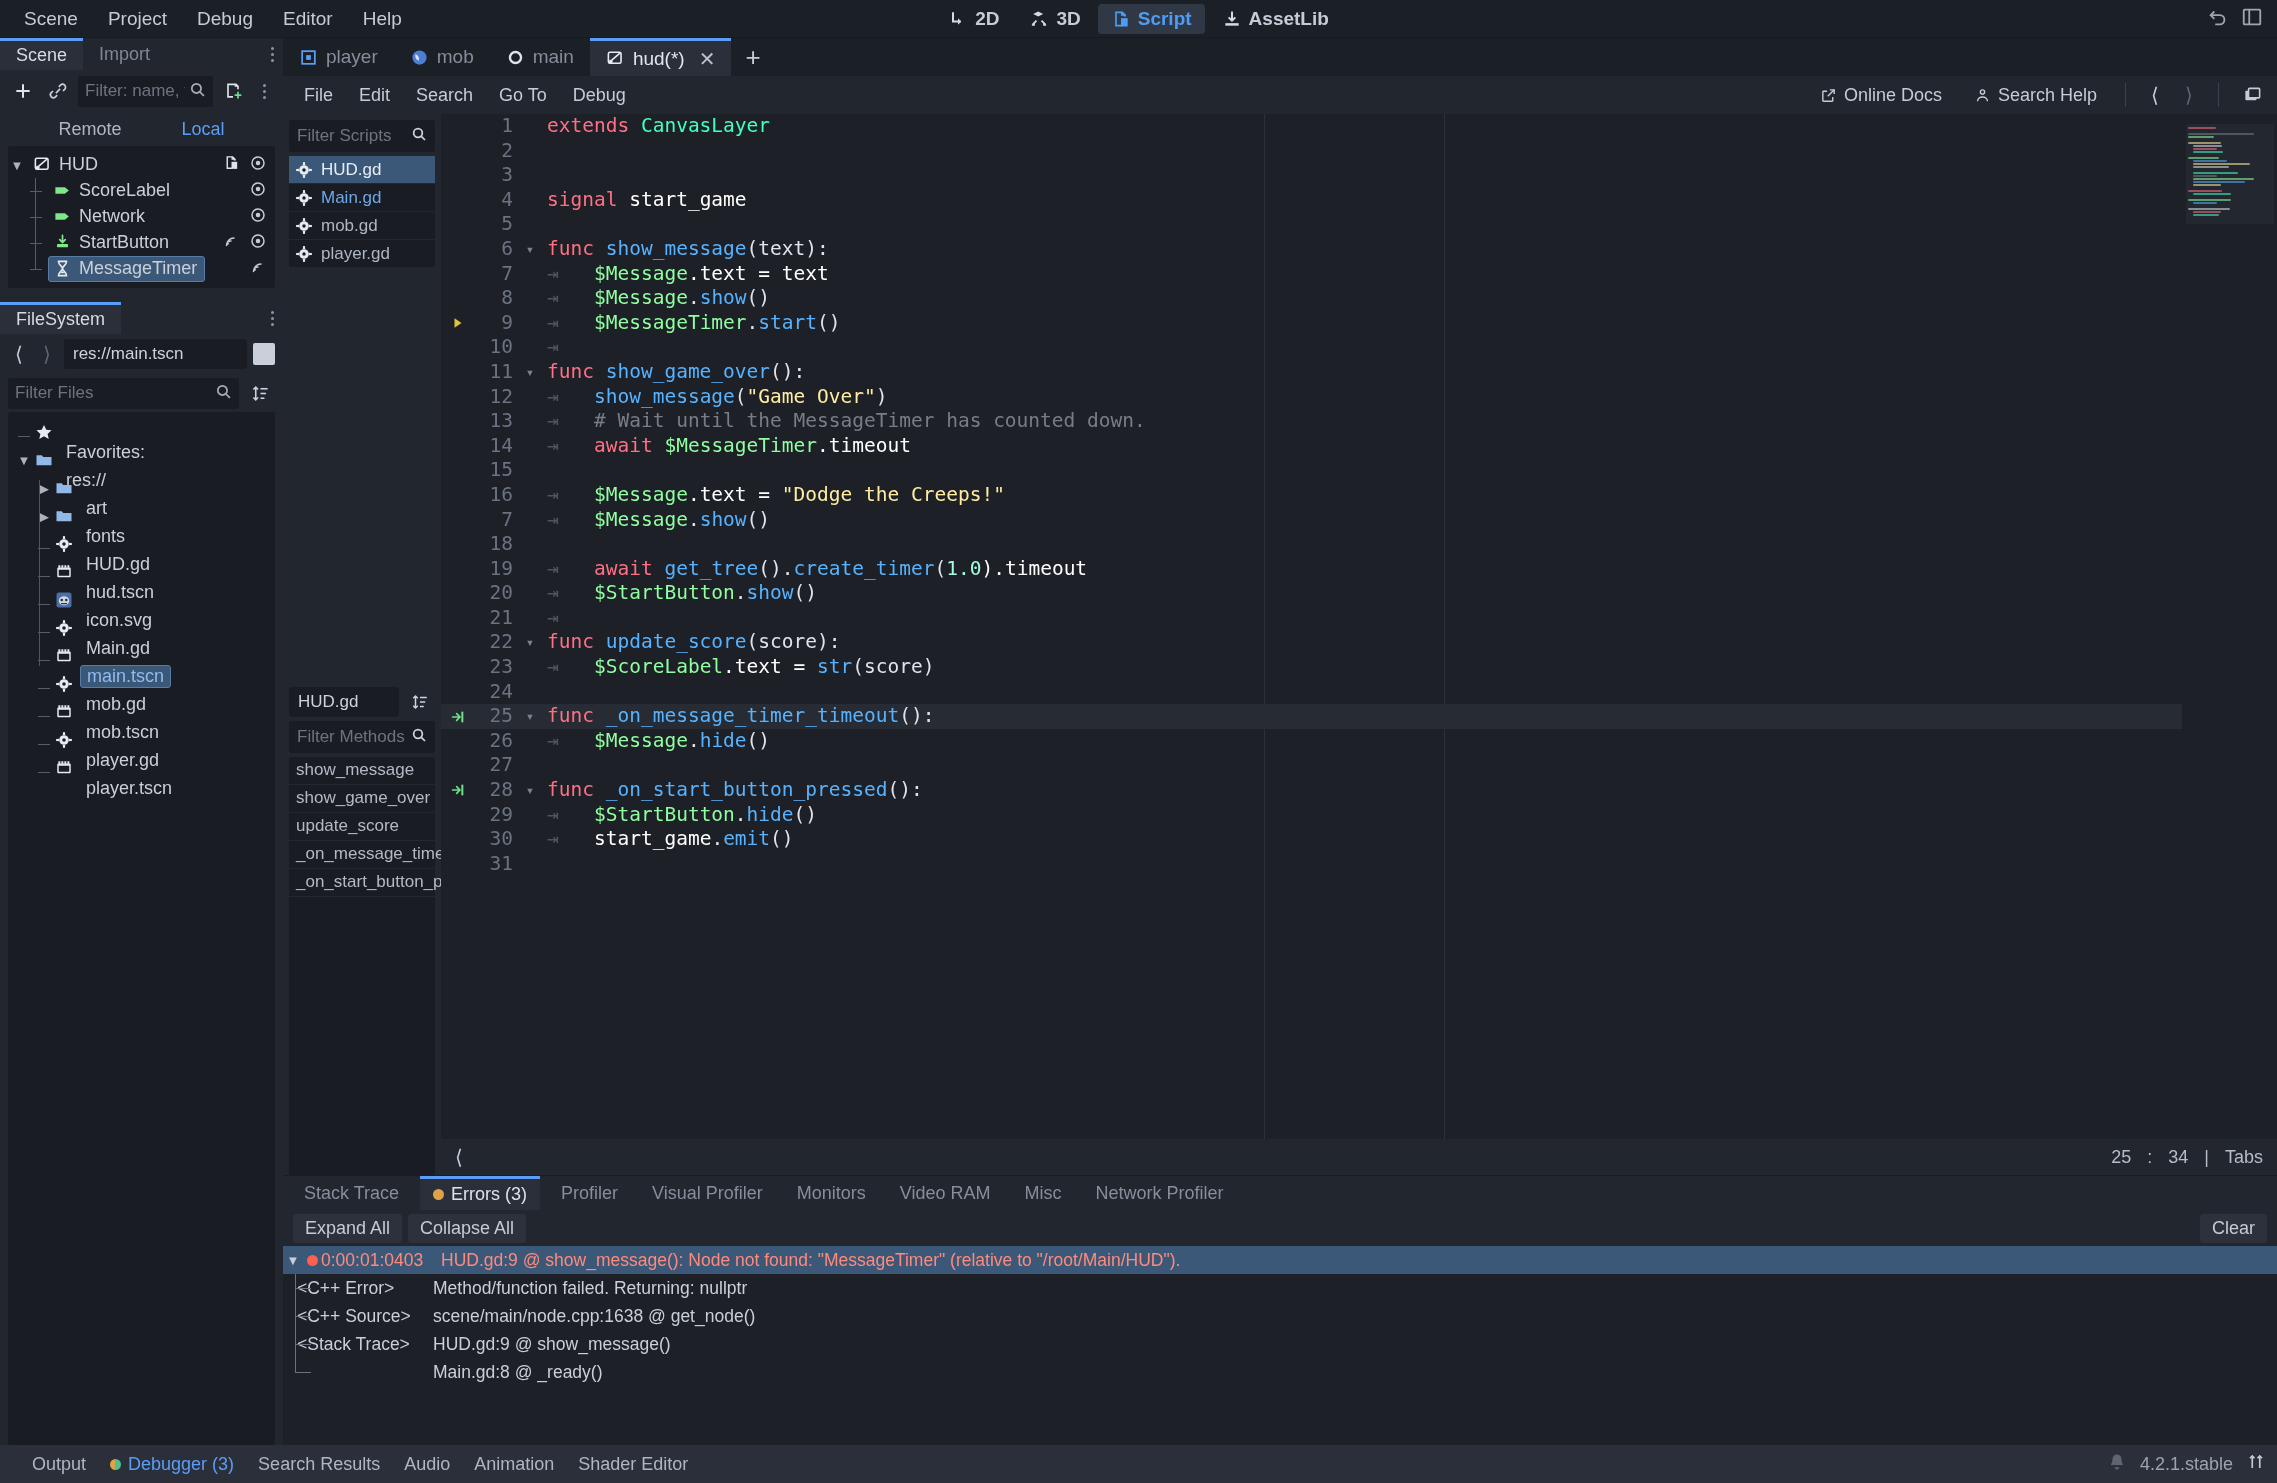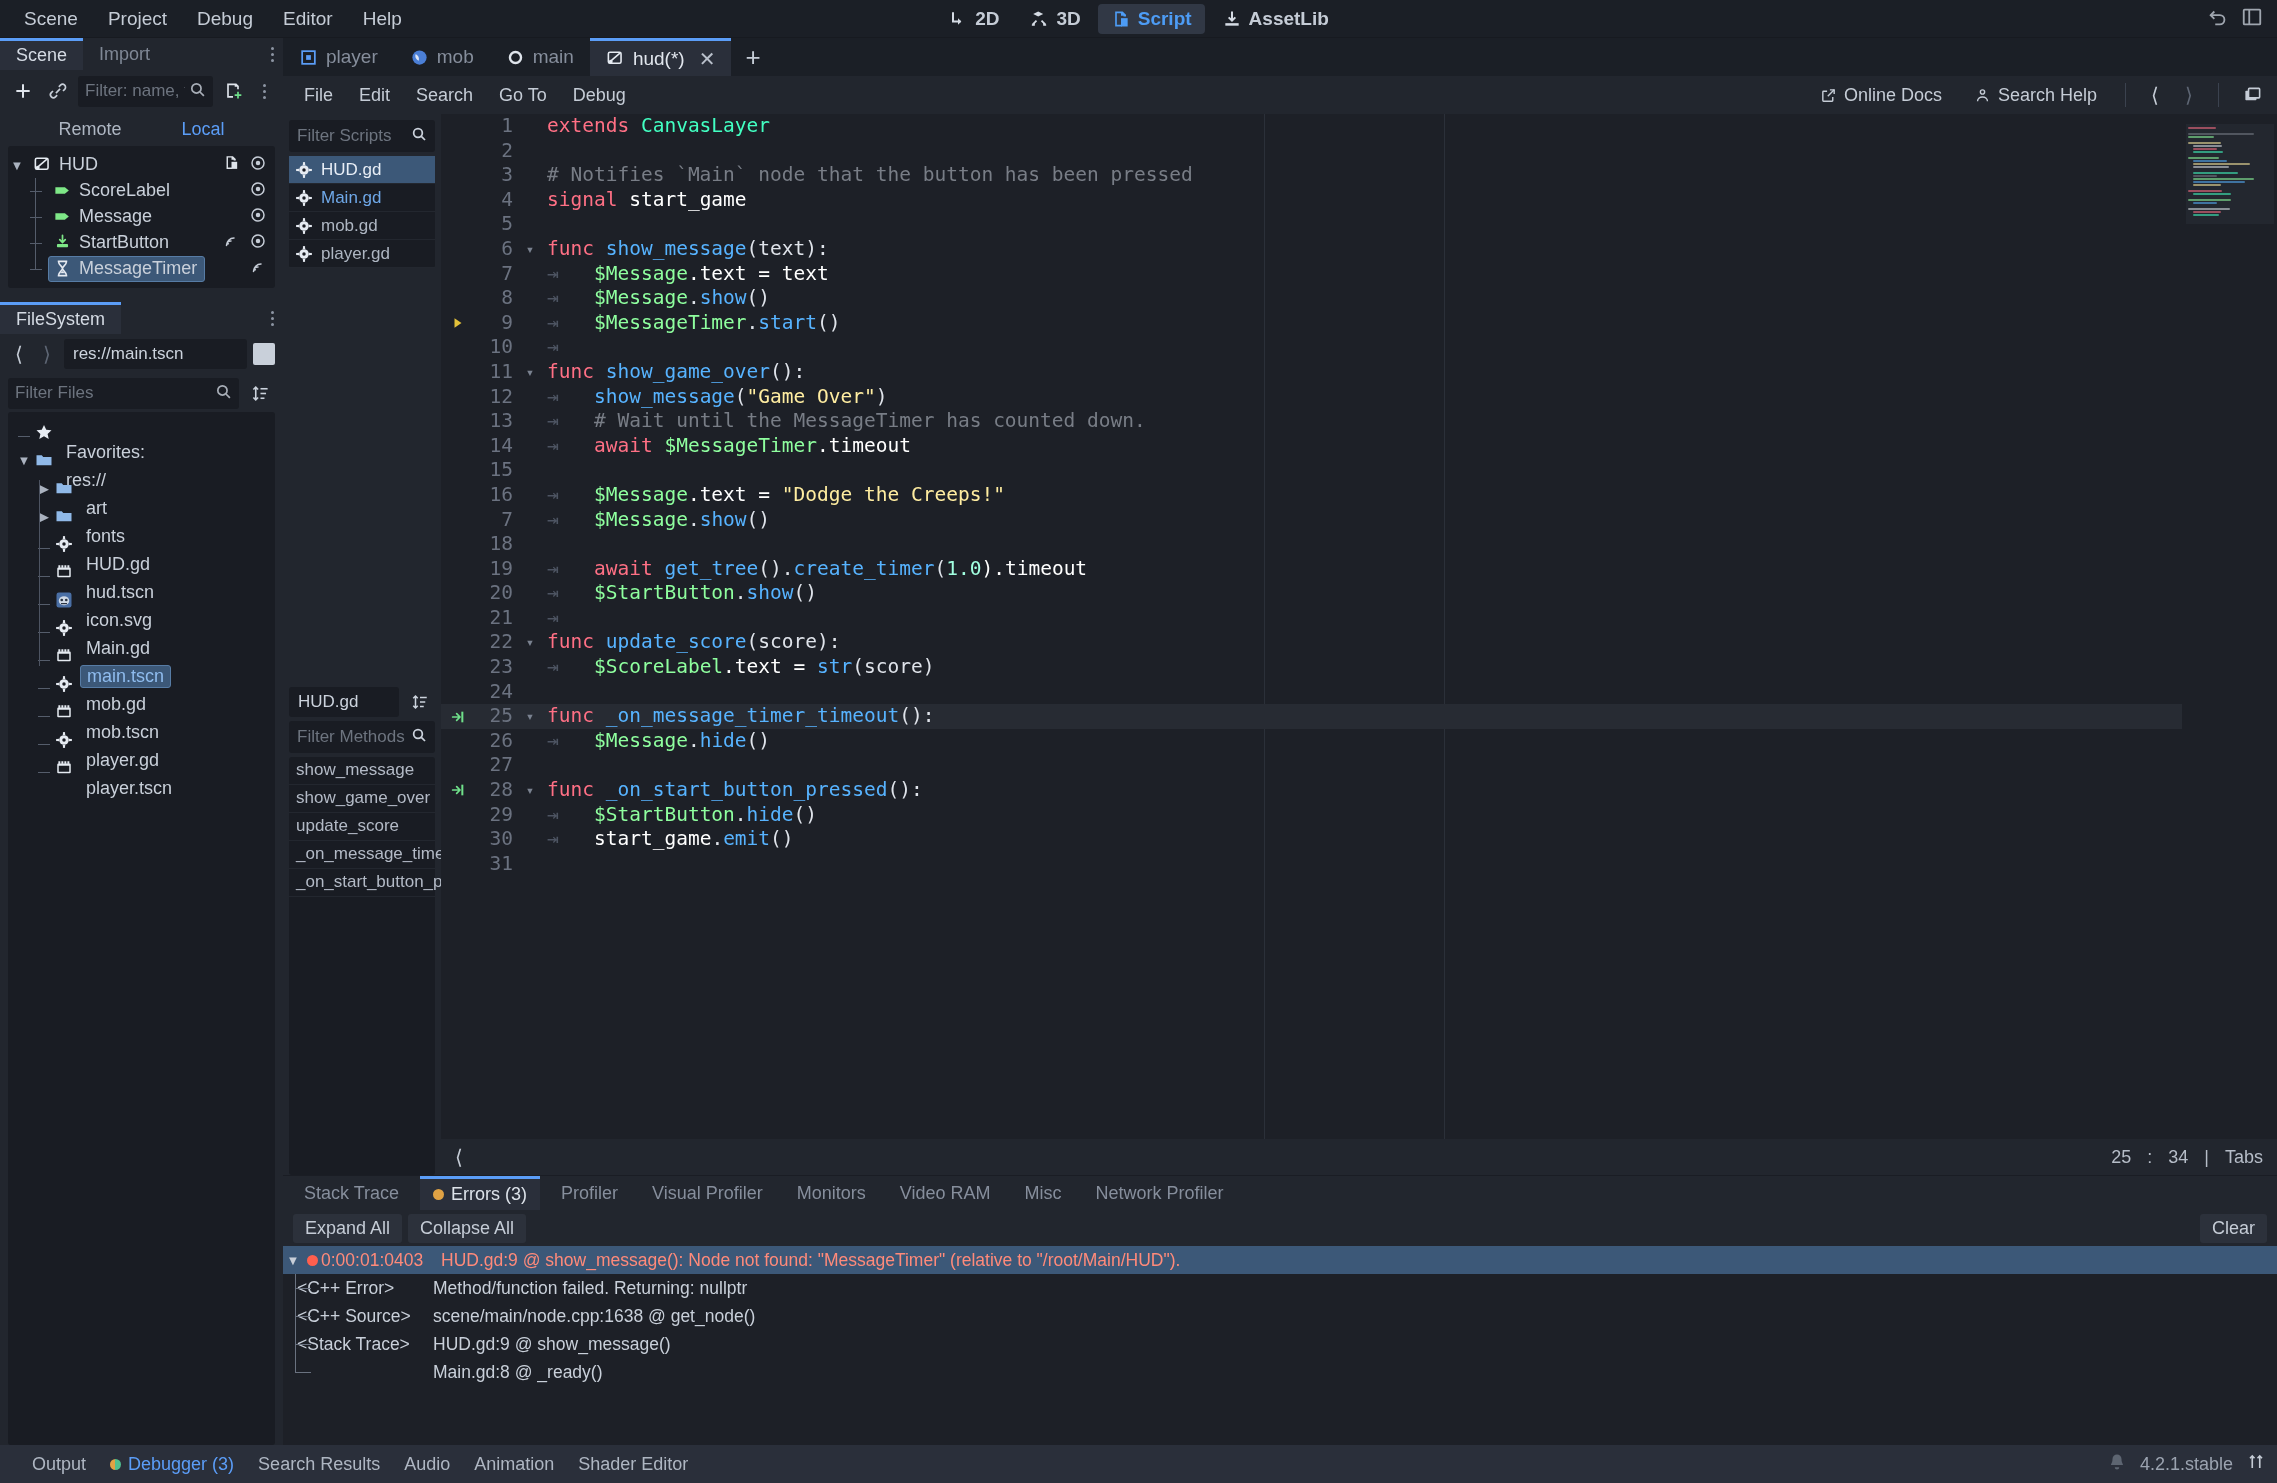--- a/index.html
+++ b/index.html
@@ -370,21 +370,21 @@
      <span class="indent"></span>
               <span class="guide">
                 <span></span>
               </span>
      <span class="tnlabelwrap">
        <span style="display:flex">
                   <svg width="19" height="19" viewBox="0 0 24 24">
                     <path d="M3 8h12l5 4-5 4H3z" fill="#7ee787"></path>
                   </svg>
                 </span>
-       <span>Message</span>
+       <span>Network</span>
      </span>
      <span class="tnicons">
 
        <span><svg width="18" height="18" viewBox="0 0 24 24">
                     <circle cx="12" cy="12" r="8" fill="none" stroke="#c5ccd6" stroke-width="2"></circle>
                     <circle cx="12" cy="12" r="3" fill="#c5ccd6"></circle>
                   </svg></span>
      </span>
    </div>
             <div class="tnode ">
@@ -859,21 +859,20 @@
                 <div class="cline ">
     <span class="gutter-bp"></span>
     <span class="lnum">2</span>
     <span class="fold"></span>
     <span class="ctext"></span>
   </div>
                 <div class="cline ">
     <span class="gutter-bp"></span>
     <span class="lnum">3</span>
     <span class="fold"></span>
-    <span class="ctext"><span class="com"># Notifies `Main` node that the button has been pressed</span></span>
   </div>
                 <div class="cline ">
     <span class="gutter-bp"></span>
     <span class="lnum">4</span>
     <span class="fold"></span>
     <span class="ctext"><span class="kw">signal </span><span class="var">start_game</span></span>
   </div>
                 <div class="cline ">
     <span class="gutter-bp"></span>
     <span class="lnum">5</span>

